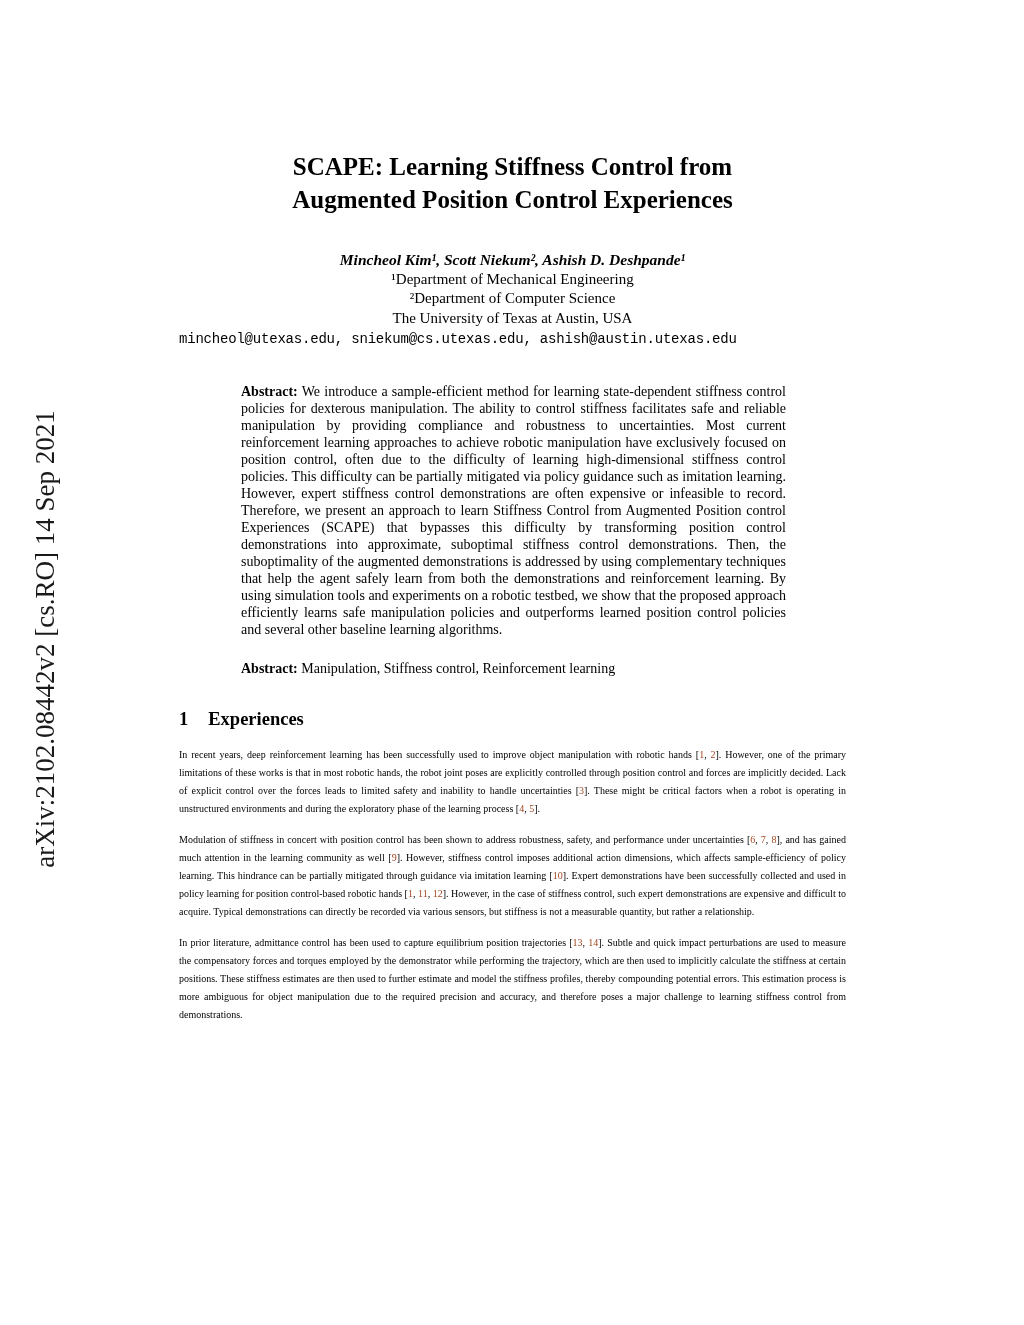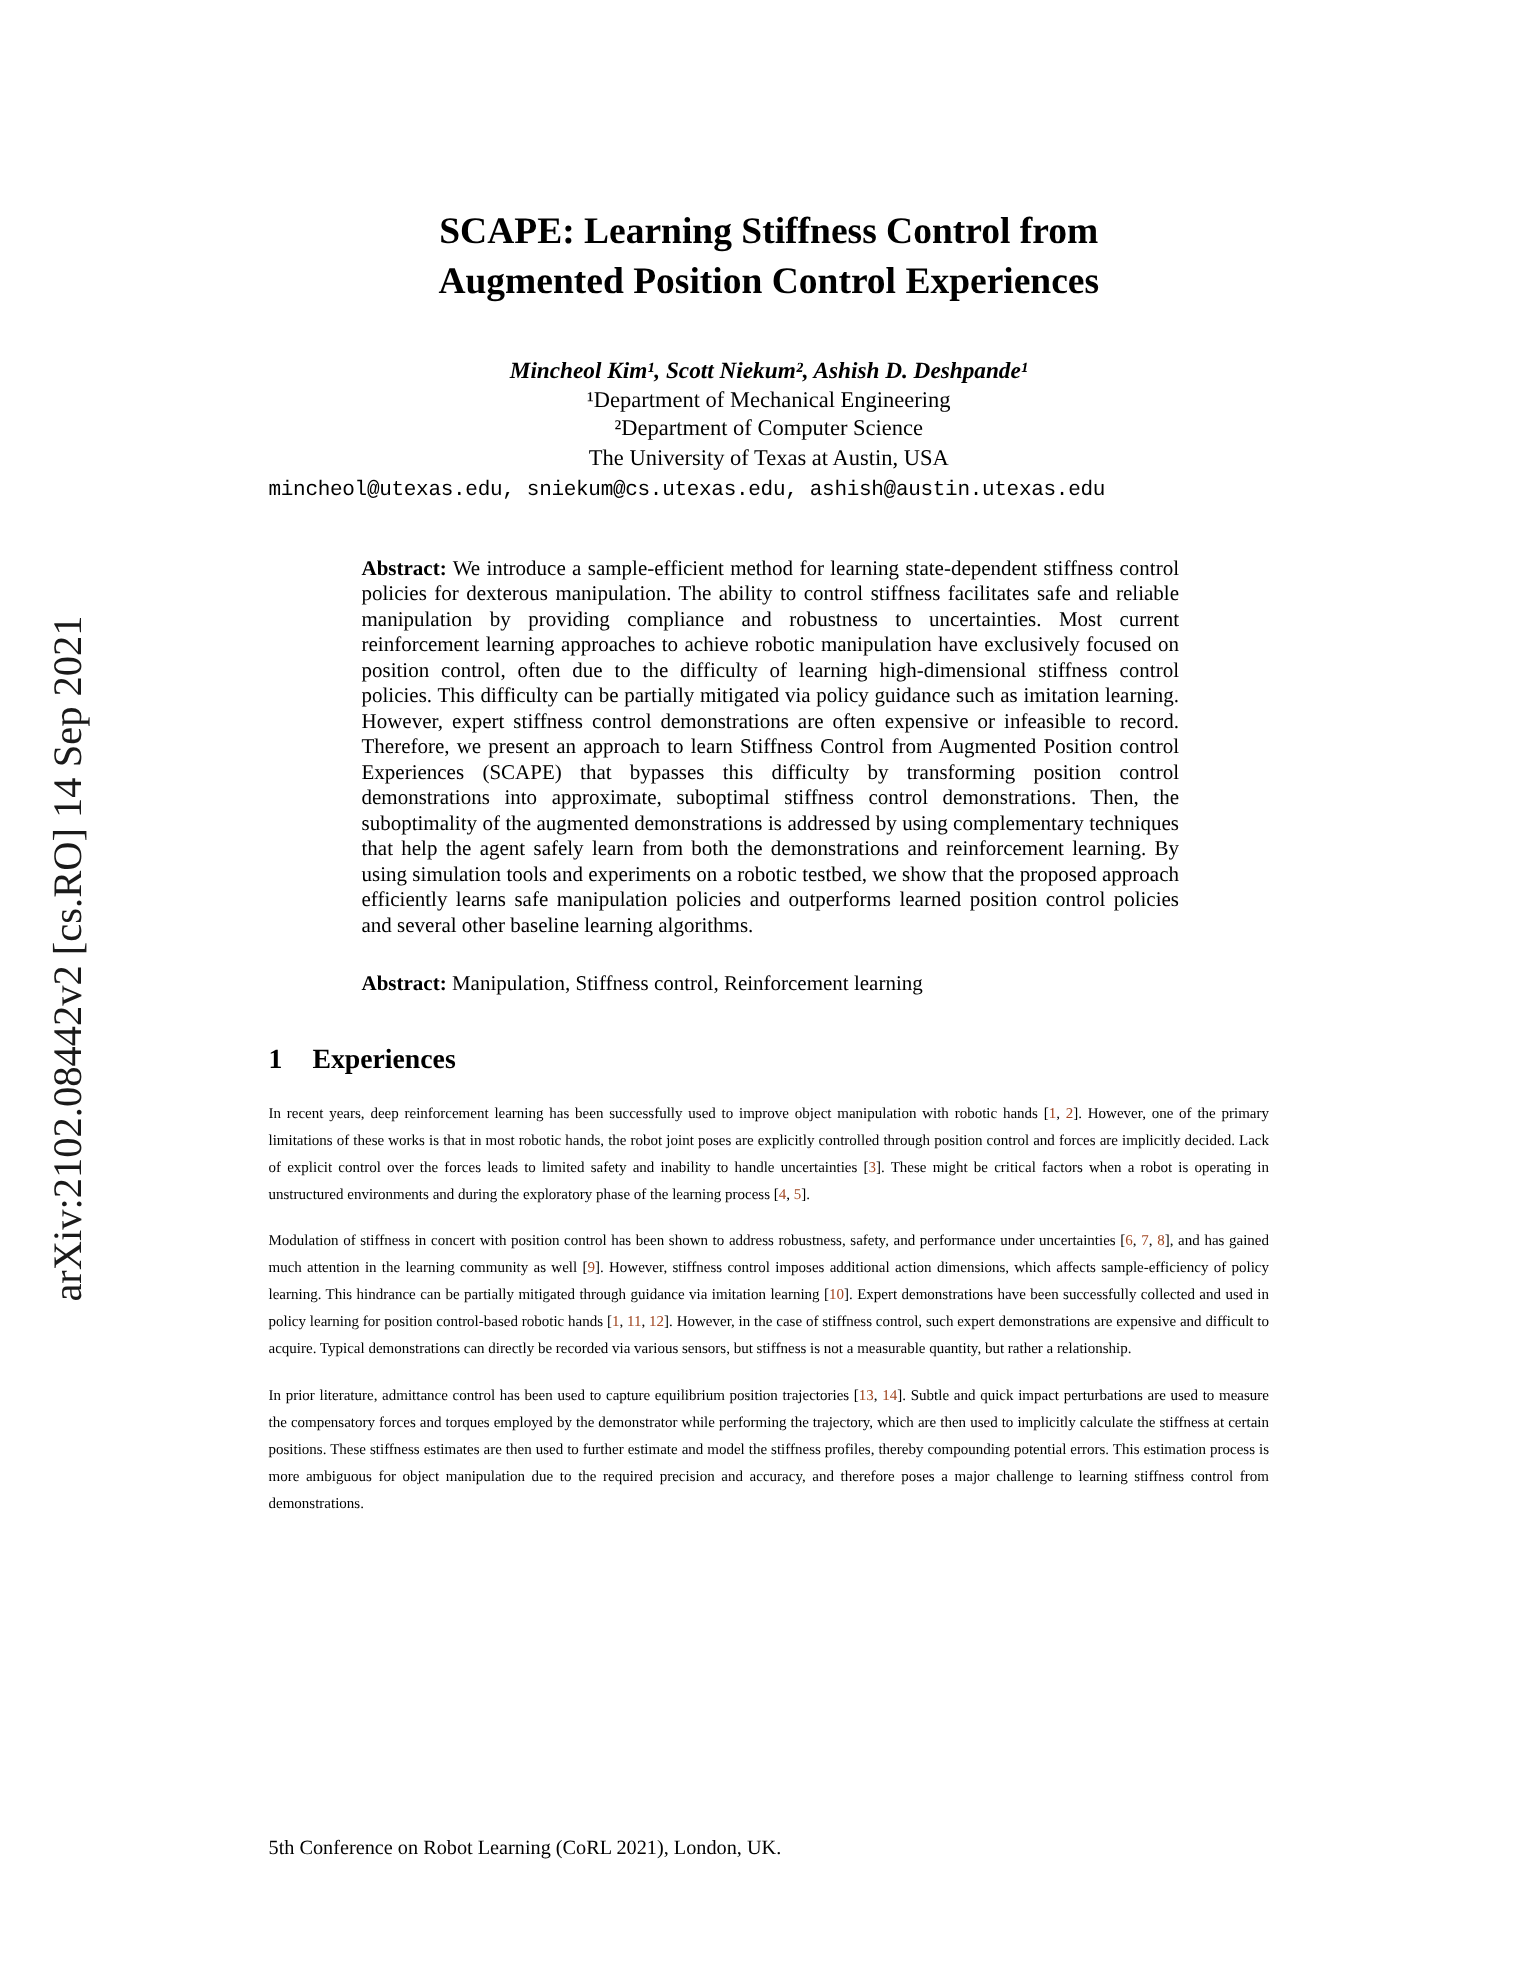--- a/index.html
+++ b/index.html
@@ -5,21 +5,21 @@
   html,body{margin:0;padding:0;background:#ffffff;}
   .page{
     position:relative;width:1024px;height:1325px;background:#ffffff;overflow:hidden;
     font-family:"Liberation Serif",serif;color:#000;
   }
   .arxiv-watermark{
     position:absolute;left:-258px;top:618px;width:606px;height:42px;line-height:42px;
     text-align:center;font-size:27px;color:#1a1a1a;transform:rotate(-90deg);
     white-space:nowrap;
   }
-  .column{position:absolute;left:179px;top:0;width:667px;}
+  .column{position:absolute;left:179px;top:12px;width:667px;}
   .title{margin:138px 0 0 0;text-align:center;font-weight:bold;font-size:25px;line-height:1.32;}
   .title span{display:block;}
   .authors{margin-top:34px;text-align:center;font-weight:bold;font-size:15.5px;line-height:1.3;font-style:italic;}
   .affil{text-align:center;font-size:15px;line-height:1.28;}
   .emails{text-align:left;font-family:"Liberation Mono",monospace;font-size:14px;margin-top:3px;letter-spacing:-0.2px;}
   .abstract{margin:36px 60px 0 62px;font-size:14px;line-height:17px;text-align:justify;}
   .abstract .lbl{font-weight:bold;}
   .keywords{margin:22px 60px 0 62px;font-size:14px;line-height:17px;text-align:justify;}
   .keywords .lbl{font-weight:bold;}
   .section-heading{margin-top:32px;font-size:18.5px;font-weight:bold;}
@@ -66,15 +66,14 @@
     </div>
 
     <div class="body-text">
       <p>In recent years, deep reinforcement learning has been successfully used to improve object manipulation with robotic hands [<span class="cite">1</span>, <span class="cite">2</span>]. However, one of the primary limitations of these works is that in most robotic hands, the robot joint poses are explicitly controlled through position control and forces are implicitly decided. Lack of explicit control over the forces leads to limited safety and inability to handle uncertainties [<span class="cite">3</span>]. These might be critical factors when a robot is operating in unstructured environments and during the exploratory phase of the learning process [<span class="cite">4</span>, <span class="cite">5</span>].</p>
       <p>Modulation of stiffness in concert with position control has been shown to address robustness, safety, and performance under uncertainties [<span class="cite">6</span>, <span class="cite">7</span>, <span class="cite">8</span>], and has gained much attention in the learning community as well [<span class="cite">9</span>]. However, stiffness control imposes additional action dimensions, which affects sample-efficiency of policy learning. This hindrance can be partially mitigated through guidance via imitation learning [<span class="cite">10</span>]. Expert demonstrations have been successfully collected and used in policy learning for position control-based robotic hands [<span class="cite">1</span>, <span class="cite">11</span>, <span class="cite">12</span>]. However, in the case of stiffness control, such expert demonstrations are expensive and difficult to acquire. Typical demonstrations can directly be recorded via various sensors, but stiffness is not a measurable quantity, but rather a relationship.</p>
       <p>In prior literature, admittance control has been used to capture equilibrium position trajectories [<span class="cite">13</span>, <span class="cite">14</span>]. Subtle and quick impact perturbations are used to measure the compensatory forces and torques employed by the demonstrator while performing the trajectory, which are then used to implicitly calculate the stiffness at certain positions. These stiffness estimates are then used to further estimate and model the stiffness profiles, thereby compounding potential errors. This estimation process is more ambiguous for object manipulation due to the required precision and accuracy, and therefore poses a major challenge to learning stiffness control from demonstrations.</p>
     </div>
 
   </div>
 
-  <div class="footnote">5th Conference on Robot Learning (CoRL 2021), London, UK.</div>
 
 </div>
 
 </body></html>

